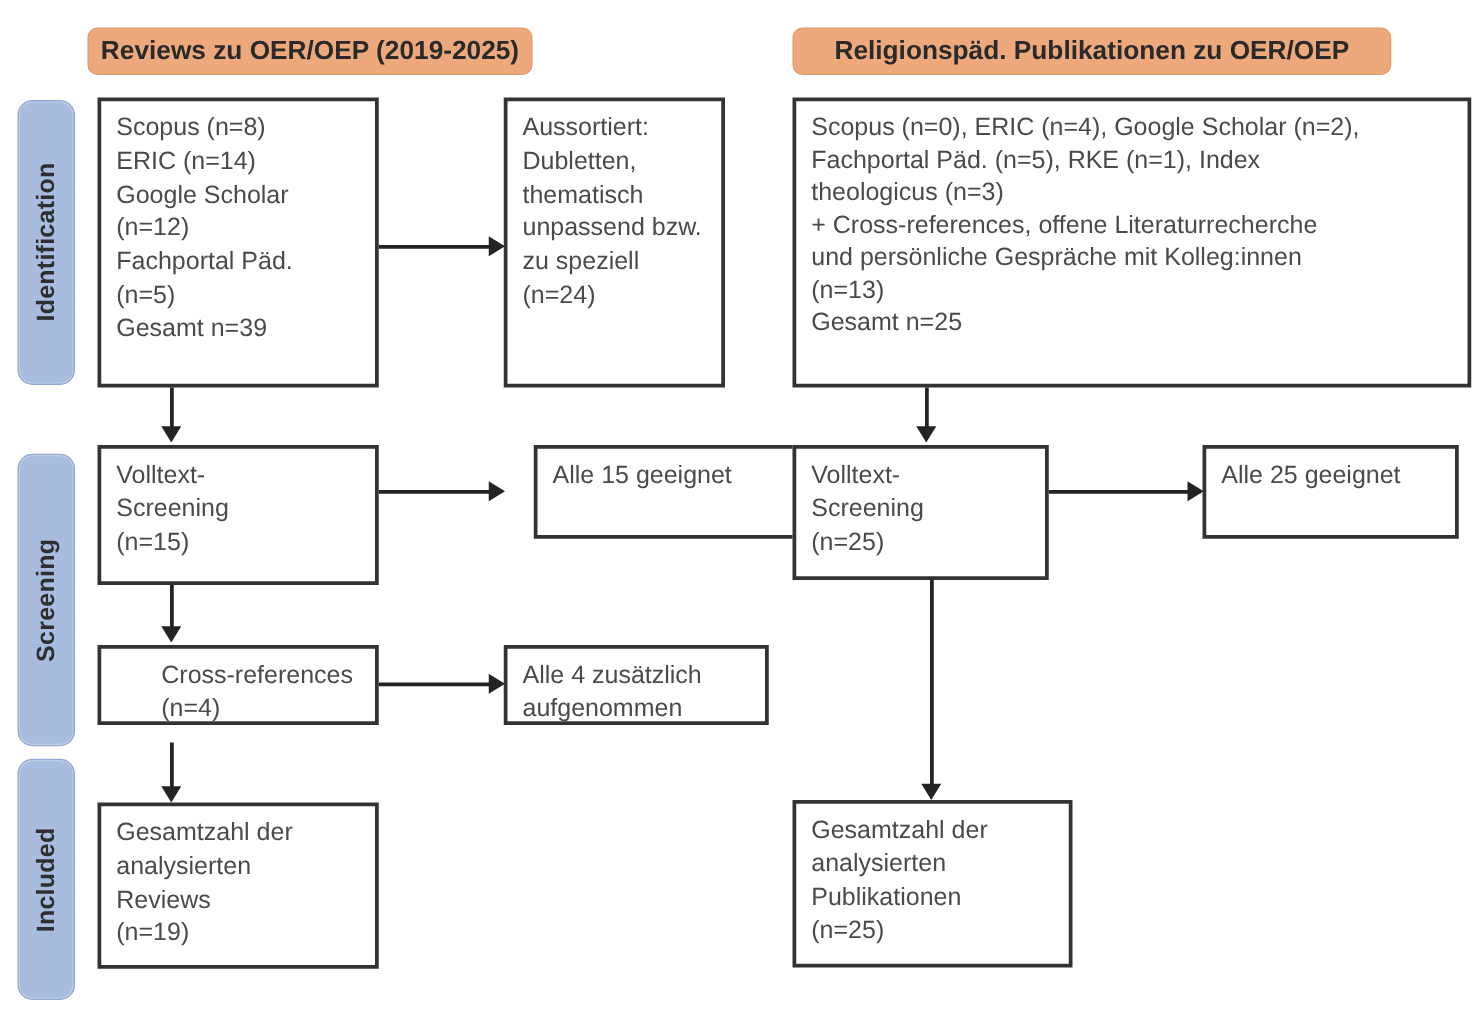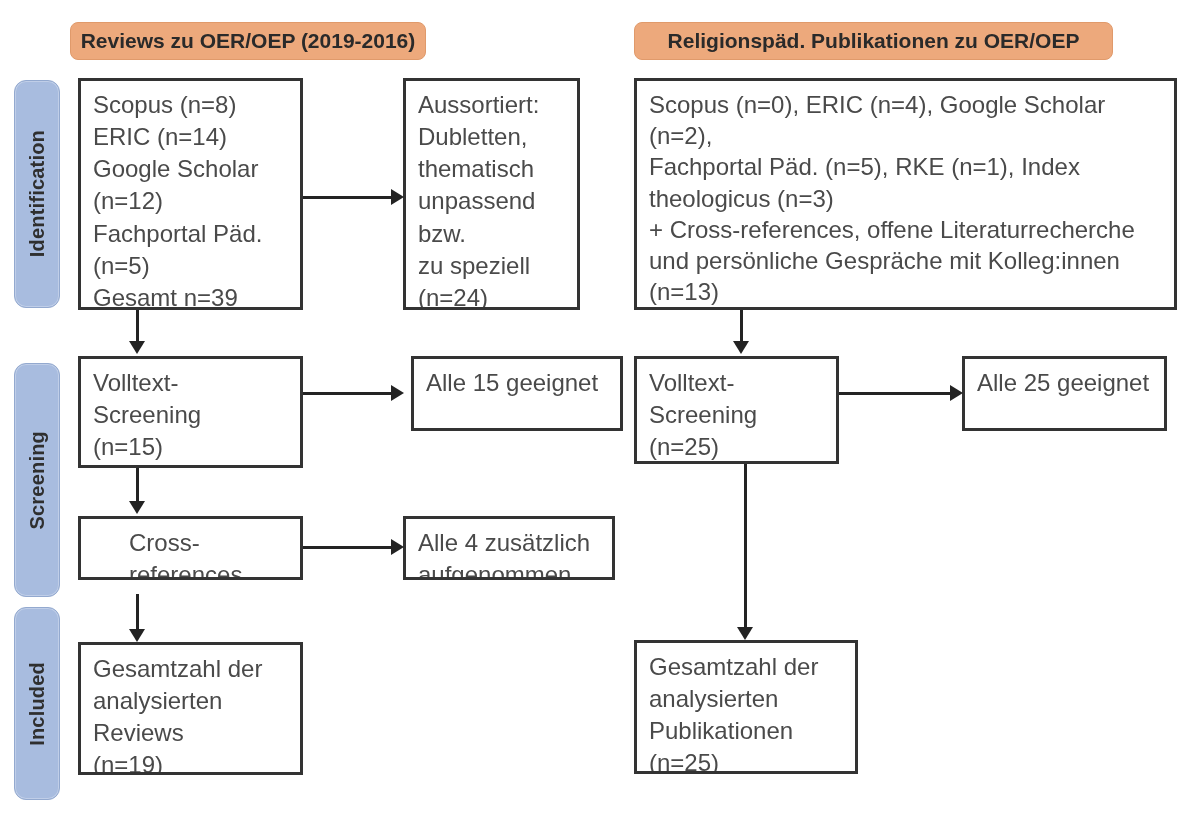--- a/index.html
+++ b/index.html
@@ -47,21 +47,21 @@
     white-space:nowrap;
   }
 
   
   .box{
     position:absolute;
     background:#ffffff;
     border:3px solid #333333;
     box-sizing:border-box;
     padding:8px 10px 6px 12px;
-    font-size:24px;
+    font-size:20px;
     line-height:1.34;
     color:#4a4a4a;
     white-space:pre-line;
     overflow:hidden;
   }
   .box.tight{line-height:1.30;}
 
   
   .vline{position:absolute;background:#232323;width:3px;}
   .hline{position:absolute;background:#232323;height:3px;}
@@ -88,21 +88,21 @@
   <div class="stage-pill" style="left:14px;top:80px;height:226px;">
     <span>Identification</span>
   </div>
   <div class="stage-pill" style="left:14px;top:363px;height:232px;">
     <span>Screening</span>
   </div>
   <div class="stage-pill" style="left:14px;top:607px;height:191px;">
     <span>Included</span>
   </div>
 
-  <div class="header-pill" style="left:70px;top:22px;width:354px;">Reviews zu OER/OEP (2019-2016)</div>
+  <div class="header-pill" style="left:70px;top:22px;width:354px;">Reviews zu OER/OEP (2019-2025)</div>
   <div class="header-pill" style="left:634px;top:22px;width:477px;">Religionspäd. Publikationen zu OER/OEP</div>
 
   <div class="box" style="left:78px;top:78px;width:225px;height:232px;">Scopus (n=8)
 ERIC (n=14)
 Google Scholar
 (n=12)
 Fachportal Päd.
 (n=5)
 Gesamt n=39</div>
 
@@ -116,21 +116,21 @@
   <div class="hline" style="left:303px;top:196px;width:90px;"></div>
   <div class="arrow-right" style="left:391px;top:189px;"></div>
 
   <div class="vline" style="left:136px;top:310px;width:3px;height:34px;"></div>
   <div class="arrow-down" style="left:129px;top:341px;"></div>
 
   <div class="box" style="left:78px;top:356px;width:225px;height:112px;">Volltext-
 Screening
 (n=15)</div>
 
-  <div class="box" style="left:411px;top:356px;width:212px;height:75px;">Alle 15 geeignet</div>
+  <div class="box" style="left:427px;top:356px;width:212px;height:75px;">Alle 15 geeignet</div>
 
   <div class="hline" style="left:303px;top:392px;width:90px;"></div>
   <div class="arrow-right" style="left:391px;top:385px;"></div>
 
   <div class="vline" style="left:136px;top:468px;width:3px;height:36px;"></div>
   <div class="arrow-down" style="left:129px;top:501px;"></div>
 
   <div class="box" style="left:78px;top:516px;width:225px;height:64px;padding-left:48px;">Cross-references
 (n=4)</div>
 

